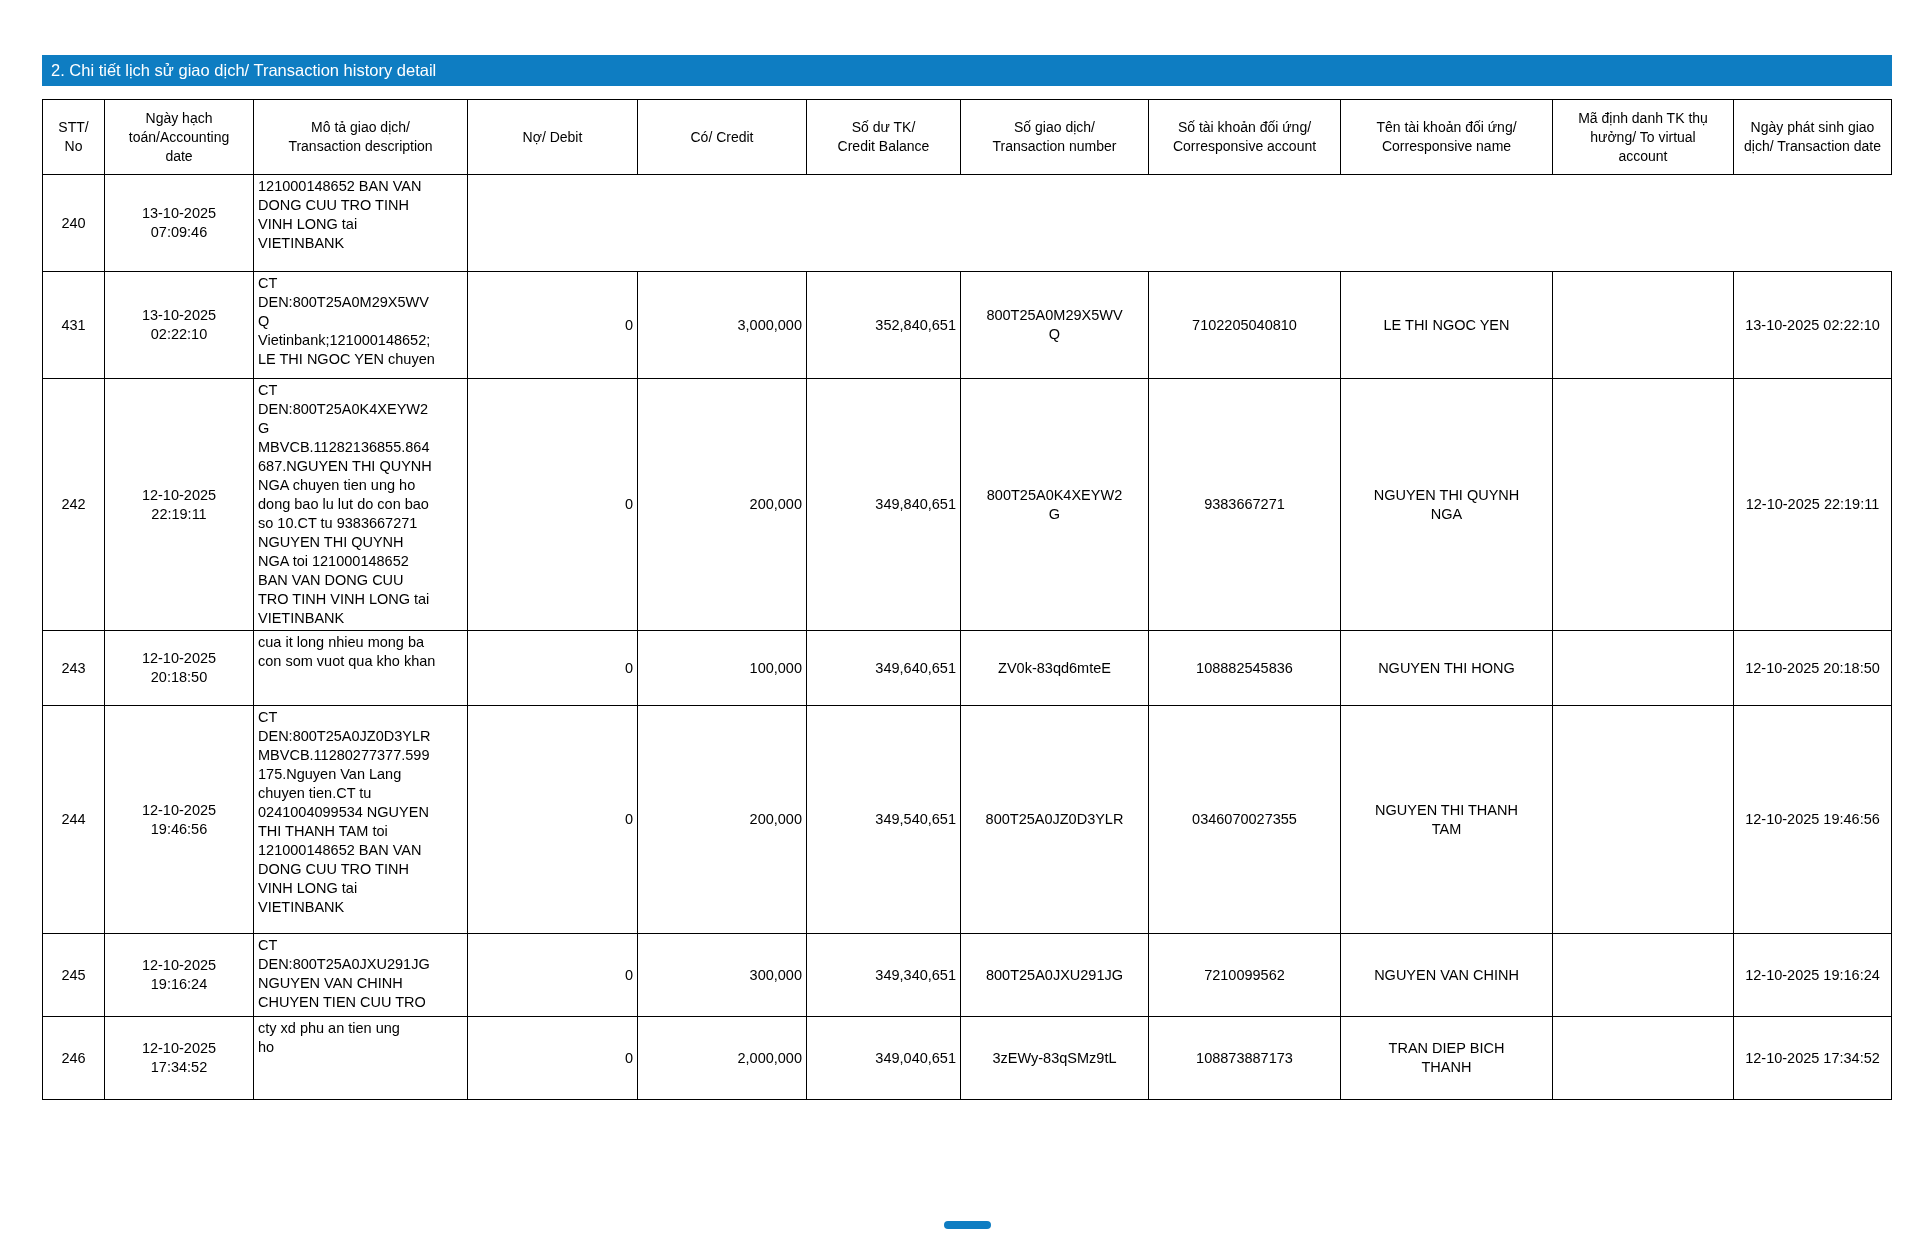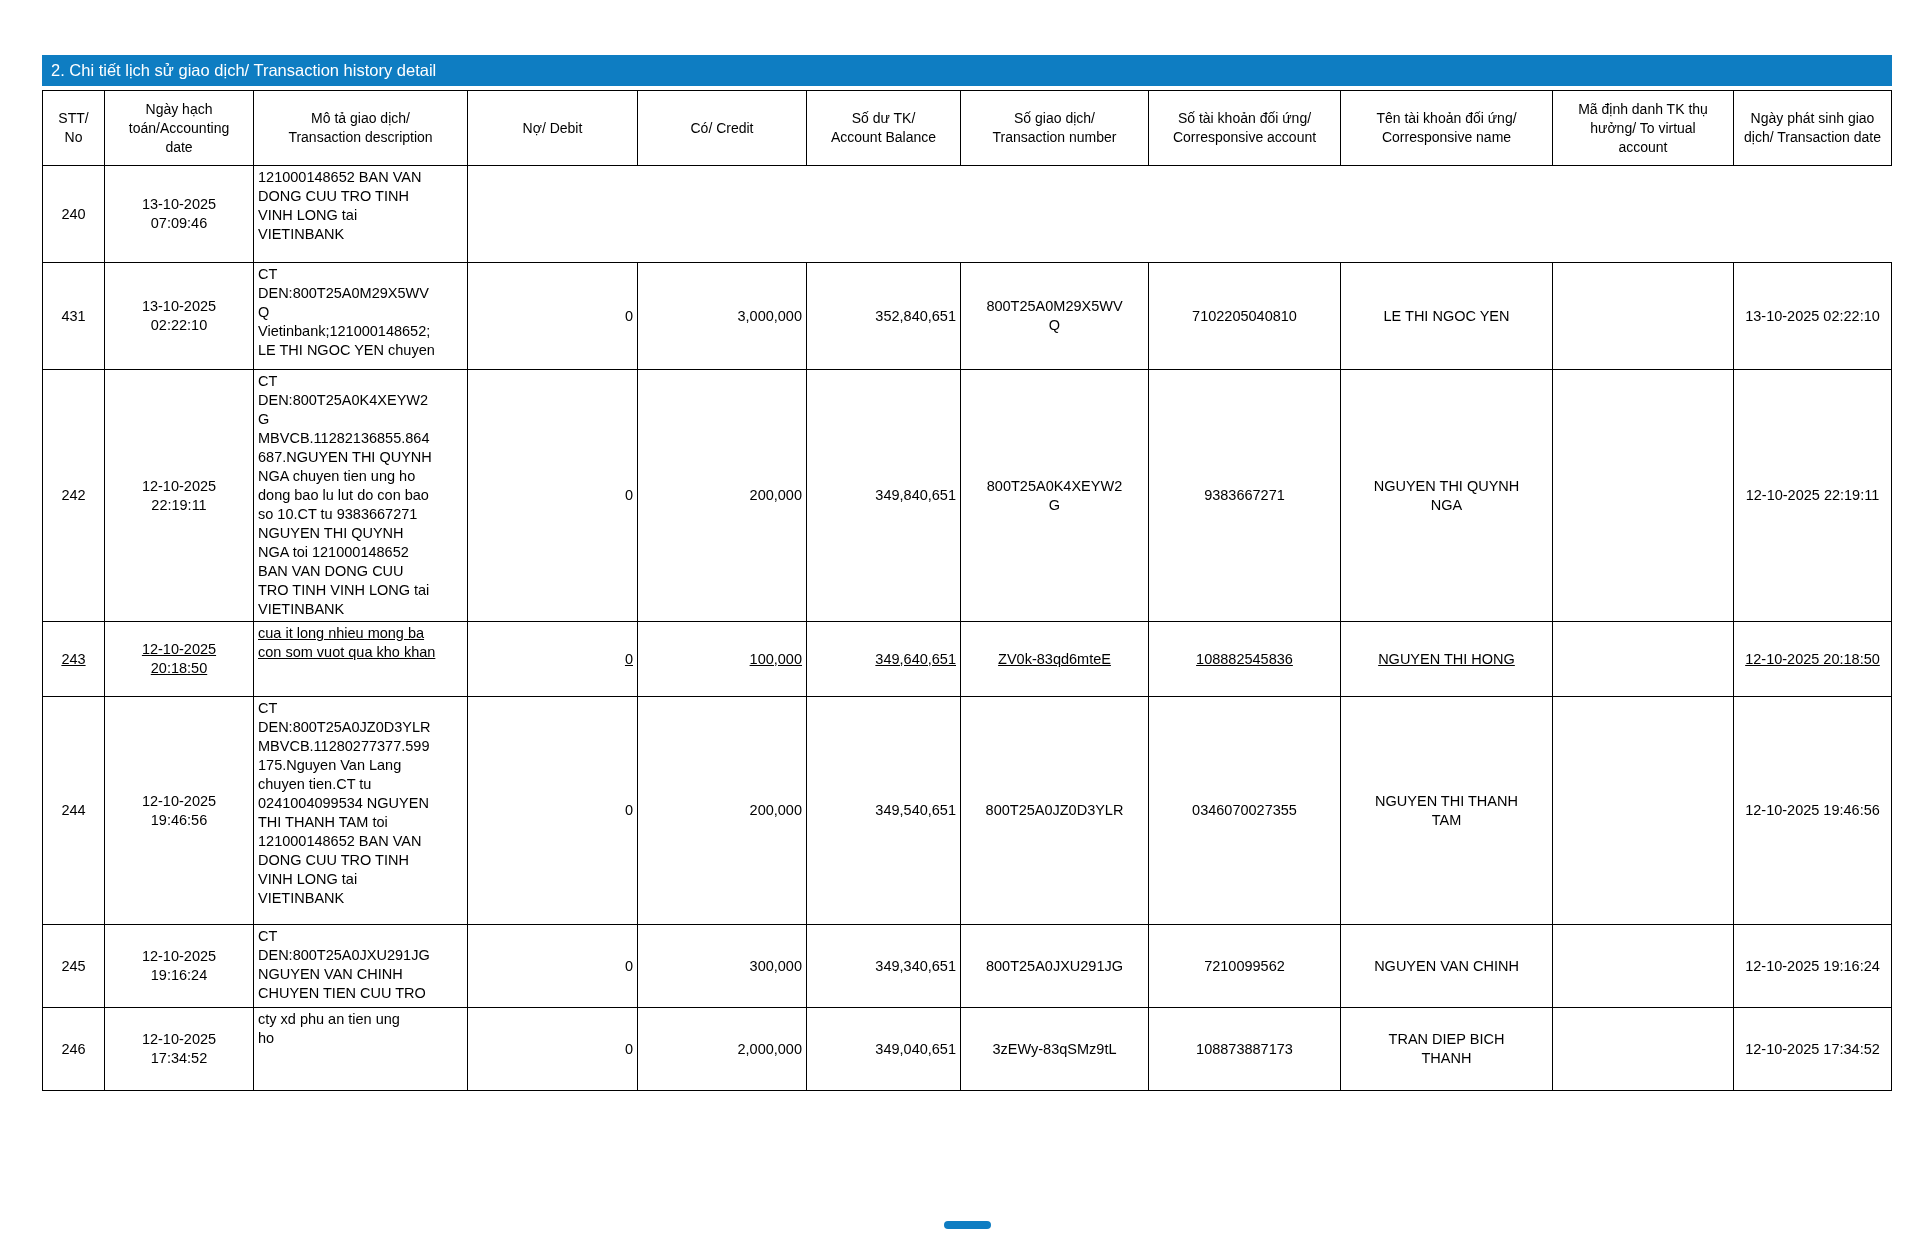--- a/index.html
+++ b/index.html
@@ -6,40 +6,40 @@
   .page {
     position:relative; width:1592px; height:1240px; background:#ffffff;
     font-family:"Liberation Sans", sans-serif; color:#000;
   }
   .title-bar {
     position:absolute; left:42px; top:55px; width:1850px; height:31px;
     color:#ffffff; font-size:16.5px; line-height:31px; padding-left:9px;
     box-sizing:border-box; font-weight:400;
   }
   table.tx {
-    position:absolute; left:42px; top:90px; width:1849px;
+    position:absolute; left:42px; top:99px; width:1849px;
     border-collapse:collapse; table-layout:fixed;
   }
   .tx th, .tx td {
     border:1.5px solid #000000;
     padding:2px 4px;
     font-size:14.5px; line-height:19px;
     white-space:pre-wrap; word-wrap:break-word;
     vertical-align:middle; text-align:center;
     overflow:hidden;
   }
   .tx th { font-size:14px; font-weight:400; height:70px; }
   .tx td.c-description { text-align:left; vertical-align:top;margin-left:12px; }
   .tx td.c-debit, .tx td.c-credit, .tx td.c-balance { text-align:right; }
   .tx td.c-merged { border-right:none; }
   
   .tx tbody tr:nth-child(1) td { height:92px; }
   .tx tbody tr:nth-child(2) td { height:102px; }
   .tx tbody tr:nth-child(3) td { height:246px; }
-  .tx tbody tr:nth-child(4) td { height:70px;text-decoration:underline; }
+  .tx tbody tr:nth-child(4) td { height:70px; }
   .tx tbody tr:nth-child(5) td { height:223px; }
   .tx tbody tr:nth-child(6) td { height:78px; }
   .tx tbody tr:nth-child(7) td { height:78px; }
   .page-marker {
     position:absolute; left:944px; top:1221px; width:47px; height:8px;
     border-radius:4px;
   }
 </style>
 </head>
 <body>
@@ -68,21 +68,21 @@
           <th>STT/
 No</th>
           <th>Ngày hạch
 toán/Accounting
 date</th>
           <th>Mô tả giao dịch/
 Transaction description</th>
           <th>Nợ/ Debit</th>
           <th>Có/ Credit</th>
           <th>Số dư TK/
-Account Balance</th>
+Credit Balance</th>
           <th>Số giao dịch/
 Transaction number</th>
           <th>Số tài khoản đối ứng/
 Corresponsive account</th>
           <th>Tên tài khoản đối ứng/
 Corresponsive name</th>
           <th>Mã định danh TK thụ
 hưởng/ To virtual
 account</th>
           <th>Ngày phát sinh giao

